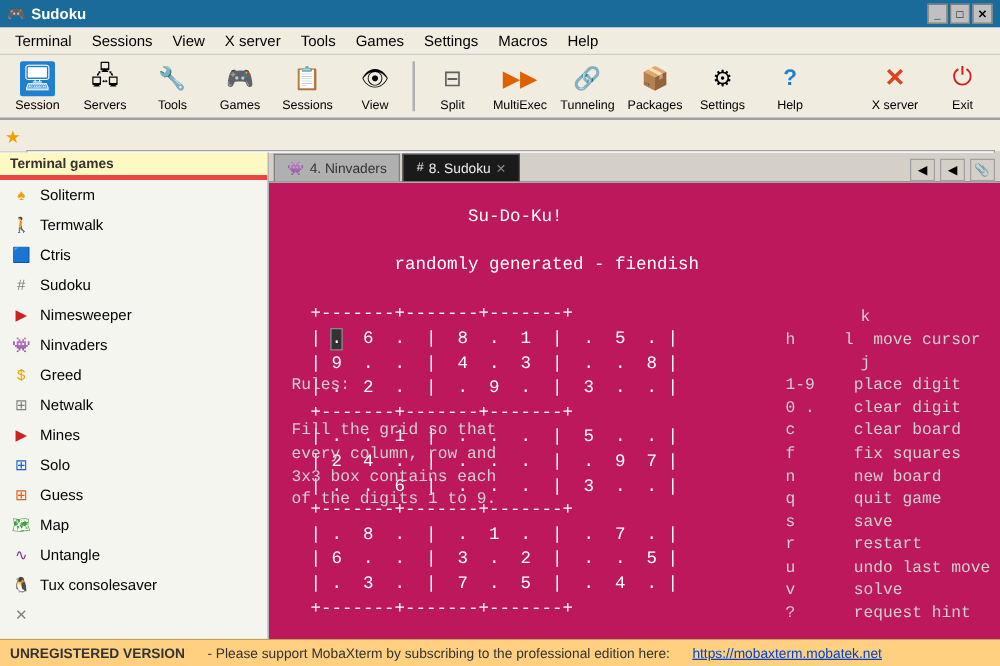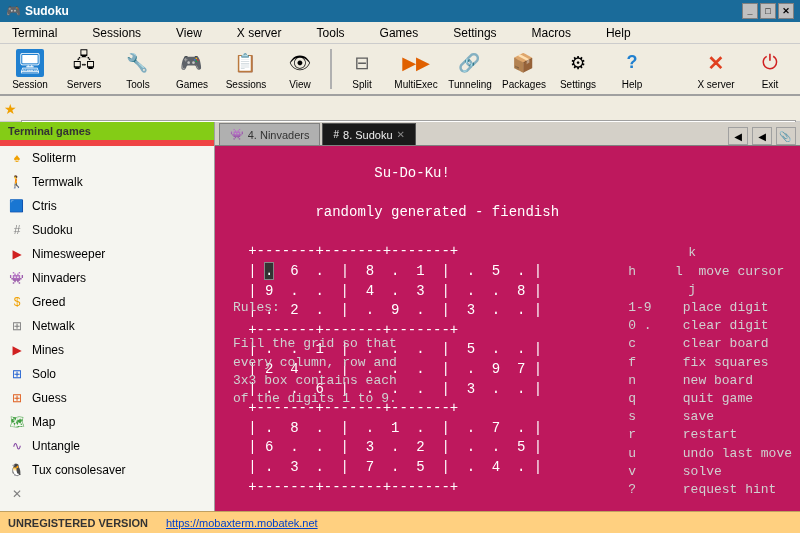--- a/index.html
+++ b/index.html
@@ -30,21 +30,21 @@
     }
 
     
     .menu-bar {
       background: #f0ece0;
       height: 22px;
       display: flex;
       align-items: center;
       padding: 0 4px;
       border-bottom: 1px solid #ccc;
-      gap: 19px;
+      gap: 0;
     }
     .menu-item {
       padding: 2px 8px;
       font-size: 12px;
       cursor: pointer;
       color: #000;
     }
 
     
     .toolbar {
@@ -126,26 +126,26 @@
 
     
     .sidebar {
       width: 215px;
       background: #f5f5f0;
       border-right: 1px solid #a0a0a0;
       overflow-y: auto;
       flex-shrink: 0;
     }
     .sidebar-section-header {
-      background: #84cc16;
+      background: #fef9c3;
       padding: 3px 8px;
       font-size: 11px;
       font-weight: bold;
       color: #333;
-      border-bottom: 6px solid #ef4444;
+      border-bottom: 4px solid #ef4444;
     }
     .sidebar-item {
       display: flex;
       align-items: center;
       padding: 3px 8px;
       cursor: pointer;
       font-size: 12px;
       gap: 6px;
       color: #000;
     }
@@ -486,14 +486,15 @@
 <span>v      solve</span>
 <span>?      request hint</span>
         </div>
       </div>
     </div>
   </div>
 </div>
 
 <div class="status-bar">
   <span style="font-weight:bold;">UNREGISTERED VERSION</span>
+  <span> - Please support MobaXterm by subscribing to the professional edition here: </span>
   <a class="status-link" href="#">https://mobaxterm.mobatek.net</a>
 </div>
 
 </body></html>

